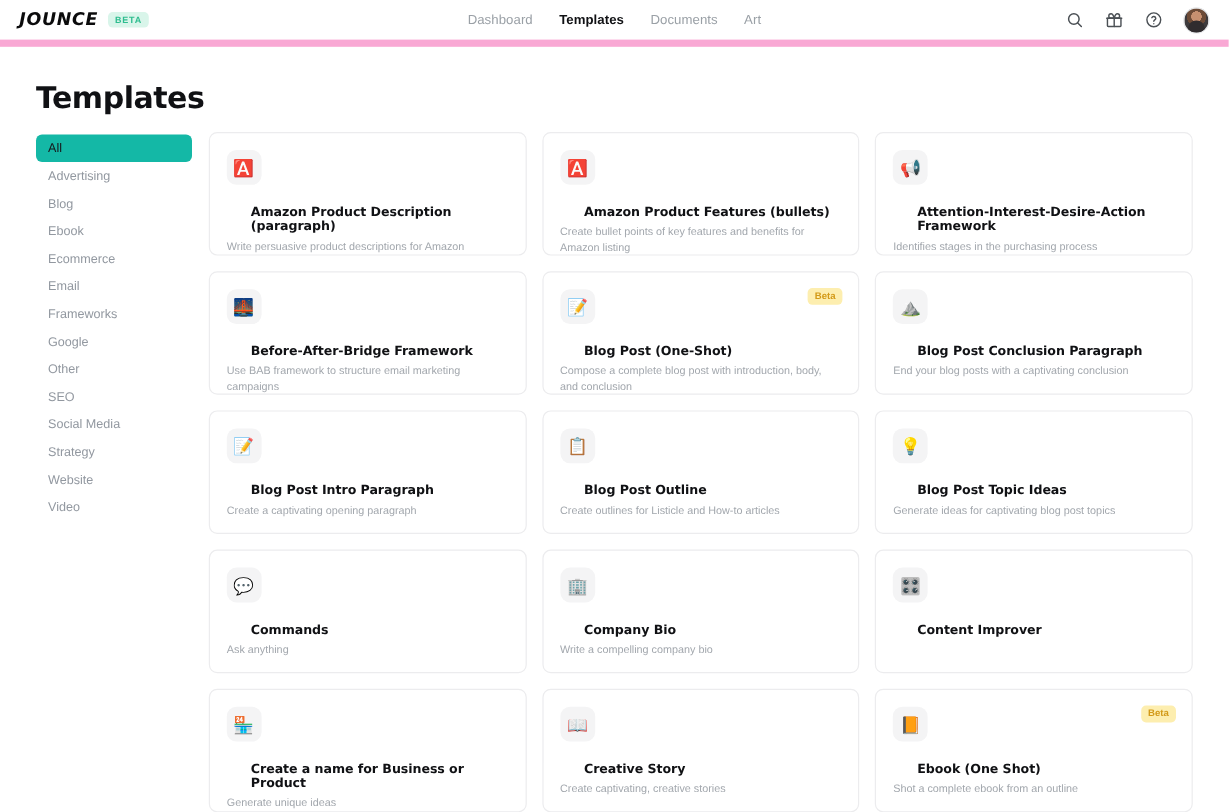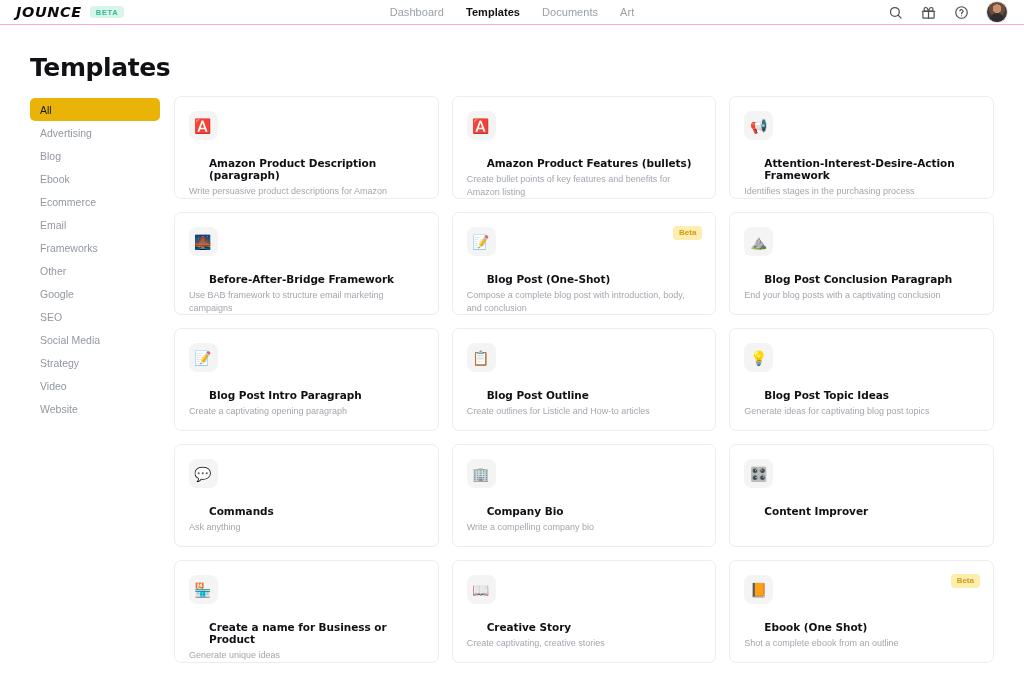--- a/index.html
+++ b/index.html
@@ -8,22 +8,22 @@
     width: 1024px;
     height: 677px;
     overflow: hidden;
     background: #ffffff;
     font-family: "Liberation Sans", sans-serif;
     -webkit-font-smoothing: antialiased;
   }
 
   
   .topbar {
-    height: 25px;
-    border-bottom: 1px solid #f9a8d4;
+    height: 39px;
+    border-bottom: 6px solid #f9a8d4;
     display: flex;
     align-items: center;
     position: relative;
     padding: 0 16px;
     background: #fff;
   }
 
   .brand-zone {
     display: flex;
     align-items: center;
@@ -171,21 +171,21 @@
     height: 23px;
     display: flex;
     align-items: center;
     padding: 0 10px;
     border-radius: 5px;
     font-size: 10.5px;
     color: #9298a0;
     cursor: pointer;
     margin-bottom: 0px;
   }
-  .cat.active { background: #eab308; color: #16181c; font-weight: 400; }
+  .cat.active { background: #14b8a6; color: #16181c; font-weight: 400; }
 
   .grid {
     flex: 1;
     display: grid;
     grid-template-columns: repeat(3, 1fr);
     gap: 13px;
   }
 
   .card {
     background: #fff;
@@ -291,27 +291,27 @@
   <div class="body-wrap">
 
     <aside class="sidebar">
       <div class="cat active">All</div>
       <div class="cat">Advertising</div>
       <div class="cat">Blog</div>
       <div class="cat">Ebook</div>
       <div class="cat">Ecommerce</div>
       <div class="cat">Email</div>
       <div class="cat">Frameworks</div>
+      <div class="cat">Google</div>
       <div class="cat">Other</div>
-      <div class="cat">Google</div>
       <div class="cat">SEO</div>
       <div class="cat">Social Media</div>
       <div class="cat">Strategy</div>
+      <div class="cat">Website</div>
       <div class="cat">Video</div>
-      <div class="cat">Website</div>
     </aside>
 
     <main class="grid">
         <div class="card">
           <div class="card-icon">🅰️</div>
           <div class="card-title">Amazon Product Description (paragraph)</div>
           <div class="card-desc">Write persuasive product descriptions for Amazon</div>
         </div>
         <div class="card">
           <div class="card-icon">🅰️</div>

